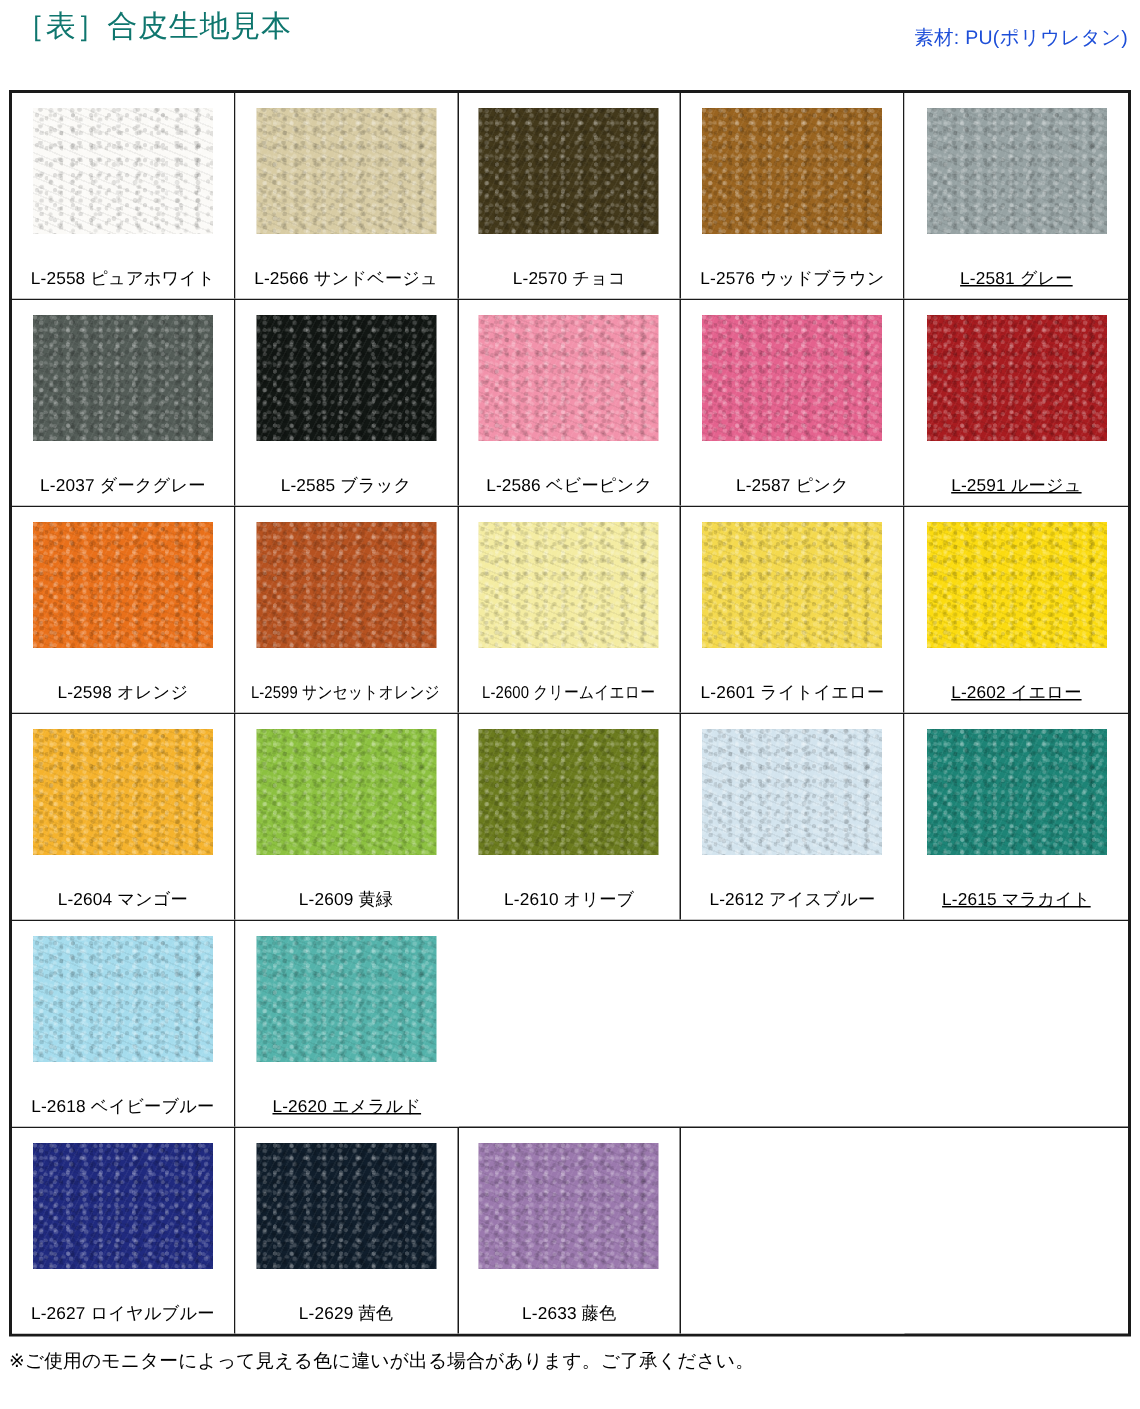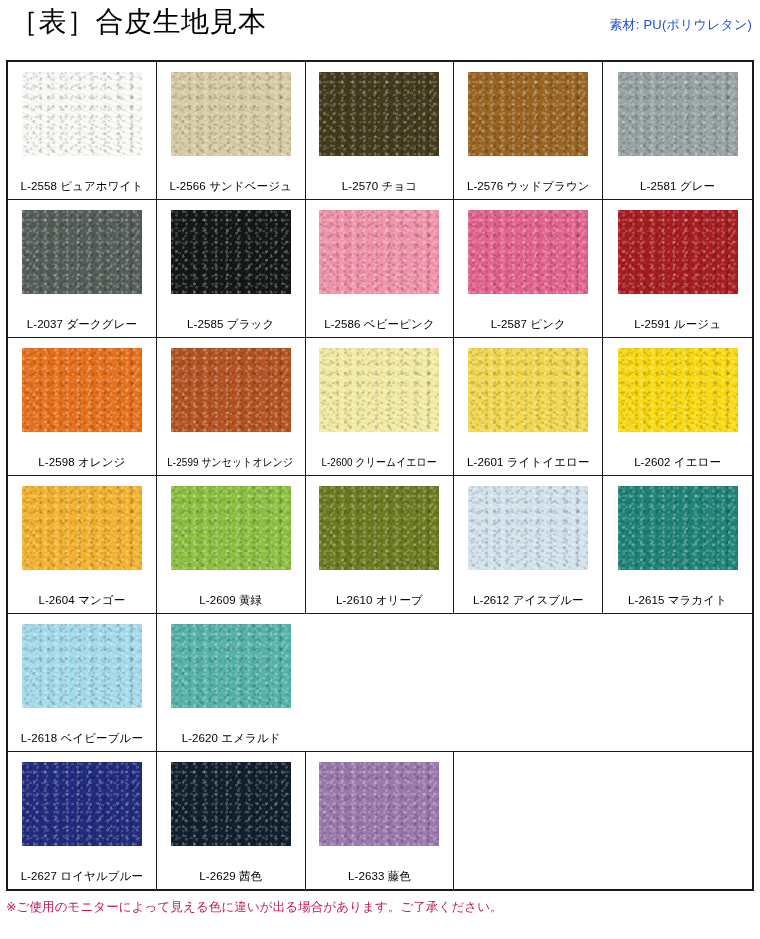--- a/index.html
+++ b/index.html
@@ -21,24 +21,24 @@
   .header {
     position: relative;
     height: 60px;
     padding: 0 8px 0 10px;
     box-sizing: border-box;
     display: flex;
     align-items: flex-start;
     justify-content: space-between;
   }
   .header-title {
-    font-size: 28px;
+    font-size: 20px;
     line-height: 1;
     letter-spacing: 0.5px;
-    color: #000000;
+    color: #0f766e;
     margin-top: 8px;
     white-space: nowrap;
   }
   .header-material {
     font-size: 13px;
     color: #1d4ed8;
     margin-top: 16px;
     white-space: nowrap;
     letter-spacing: 0.2px;
   }
@@ -65,21 +65,21 @@
     box-sizing: border-box;
     border-right: 1px solid #1a1a1a;
     padding: 10px 4px 6px 4px;
     display: flex;
     flex-direction: column;
     align-items: center;
     justify-content: center;
     height: 137px;
     background: #fff;
   }
-  .swatch-cell:last-child { border-right: none; }
+  .swatch-cell:last-child { border-right: none; text-decoration: underline; }
   .swatch-cell.empty .chip,
   .swatch-cell.empty .chip-label { visibility: hidden; }
 
   .chip {
     width: 120px;
     height: 84px;
     position: relative;
     overflow: hidden;
     flex: none;
   }
@@ -126,21 +126,21 @@
   }
   .chip-label.condensed {
     transform: scaleX(0.86);
     transform-origin: center;
   }
 
   
   .footer-note {
     margin: 8px 0 0 6px;
     font-size: 12.5px;
-    color: #be185d;
+    color: #000000;
     letter-spacing: 0.1px;
     white-space: nowrap;
   }
 </style>
 </head>
 <body>
 
 <div class="header">
   <div class="header-title">［表］合皮生地見本</div>
   <div class="header-material">素材: PU(ポリウレタン)</div>

